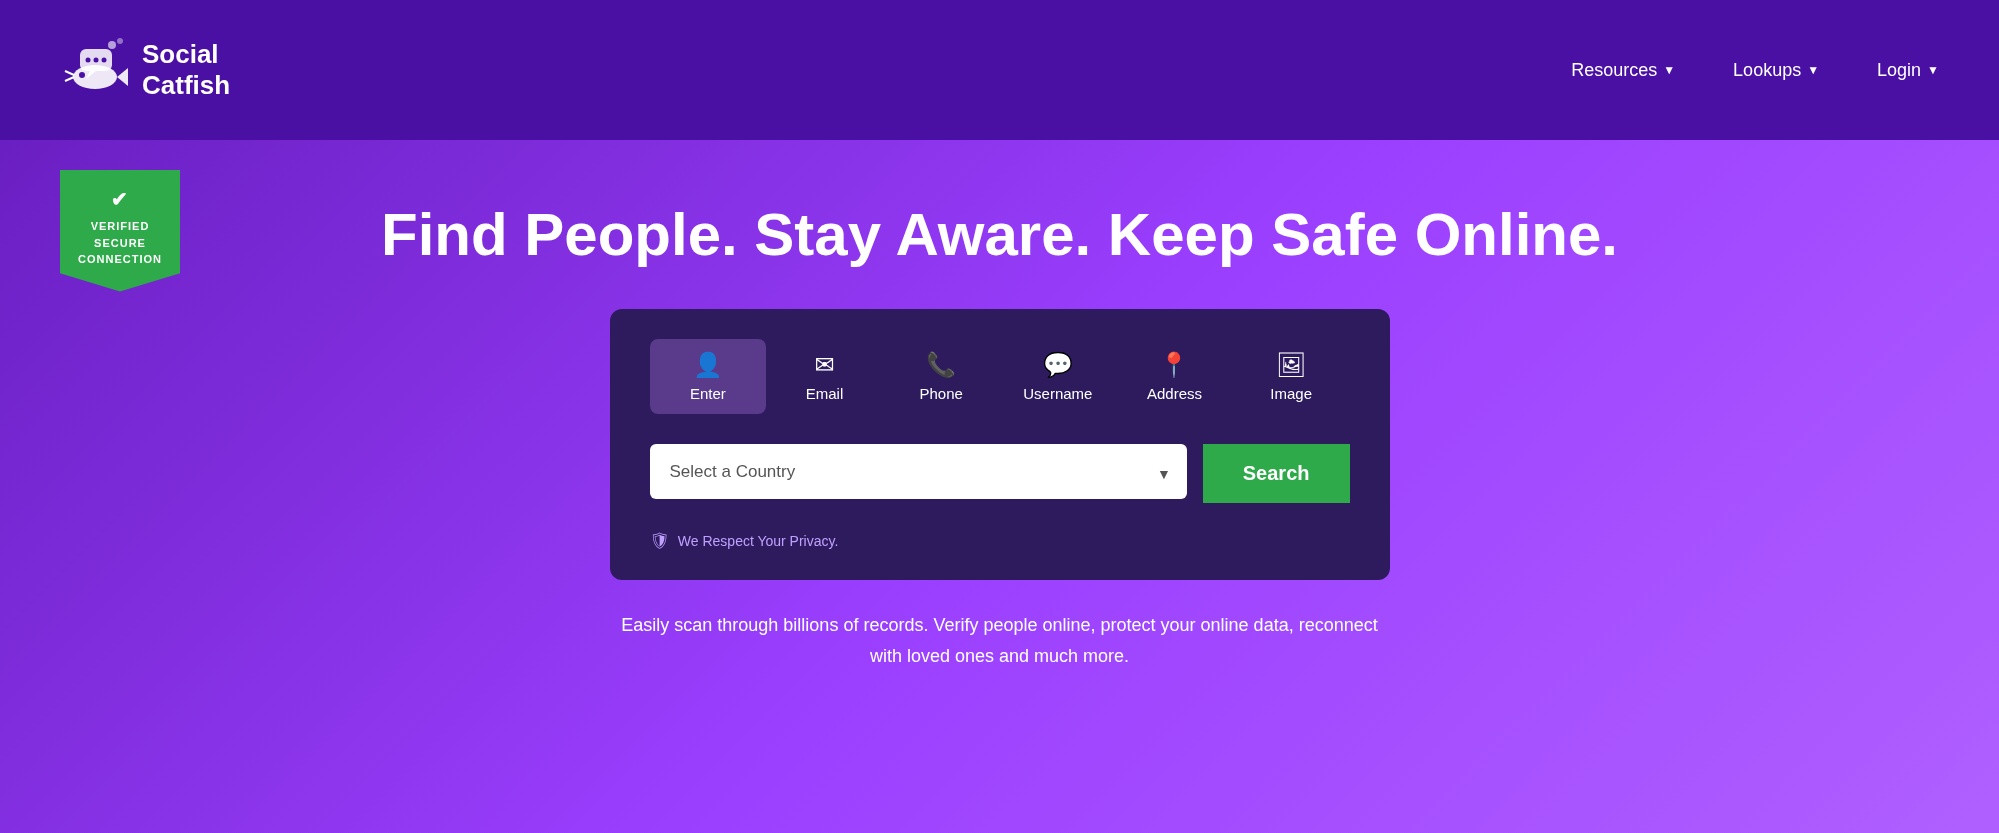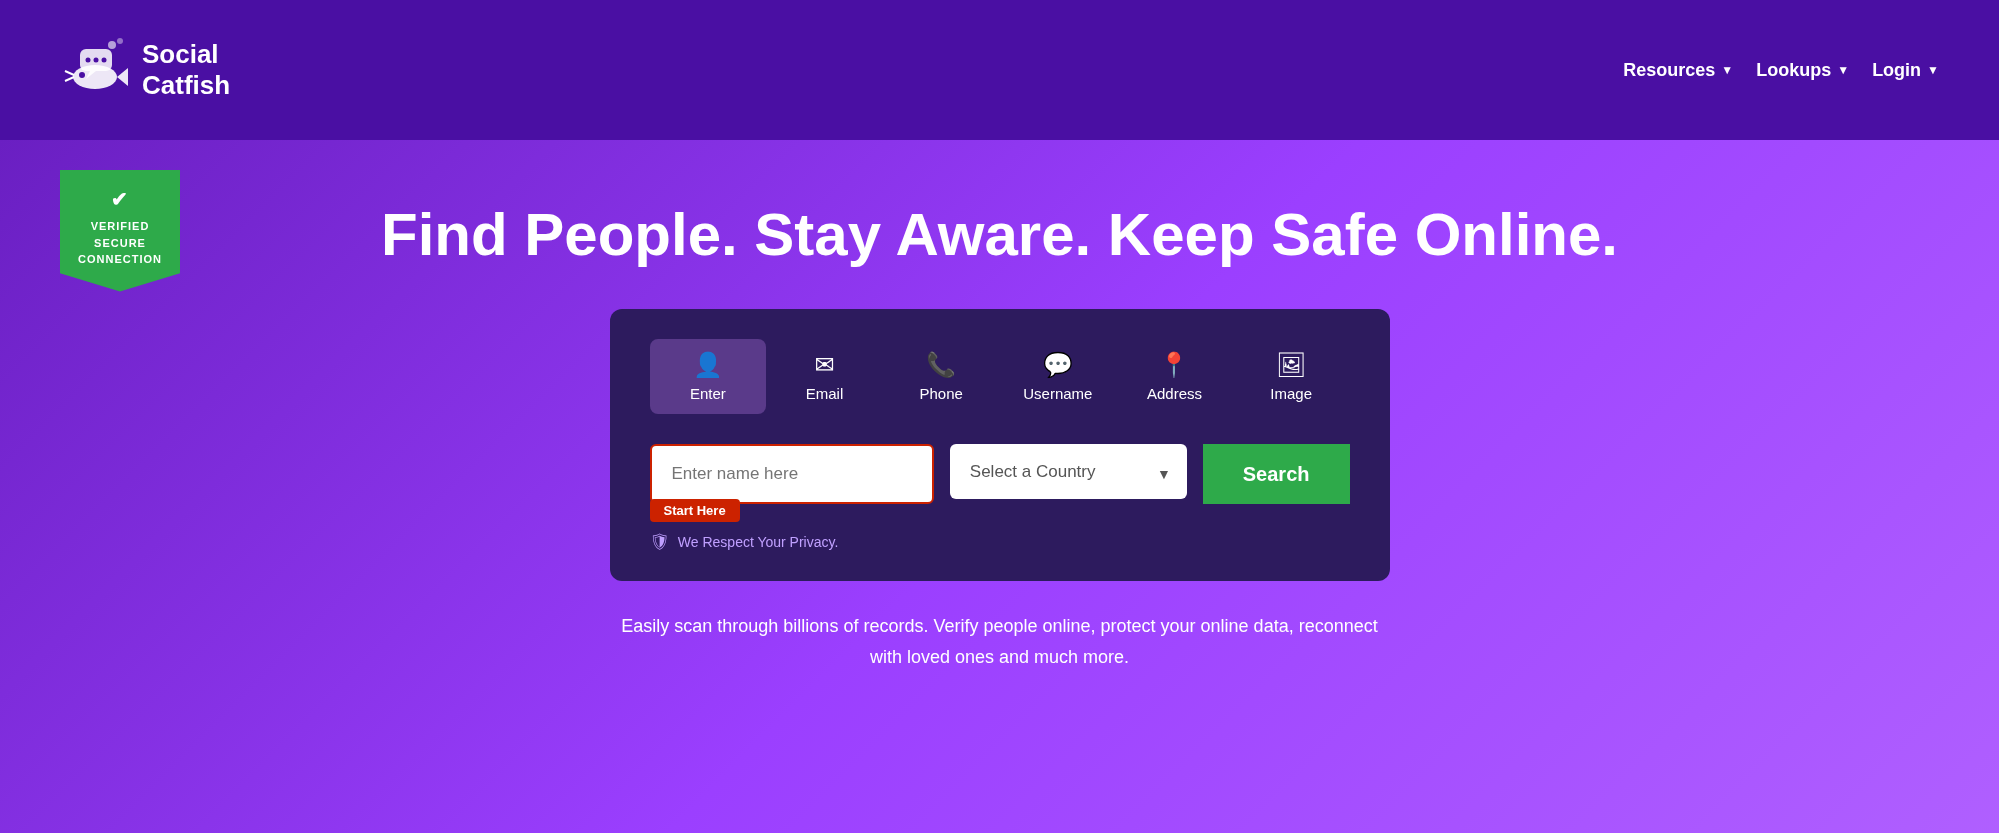--- a/index.html
+++ b/index.html
@@ -24,23 +24,22 @@
       height: 70px;
     }
     .logo-text {
       color: white;
       font-size: 26px;
       font-weight: bold;
       line-height: 1.2;
     }
     .nav-links {
       display: flex;
-      gap: 23px;
-      align-items: center;
-      font-weight: bold;
+      gap: 58px;
+      align-items: center;
     }
     .nav-item {
       color: white;
       font-size: 18px;
       cursor: pointer;
       display: flex;
       align-items: center;
       gap: 6px;
     }
     .nav-item .chevron {
@@ -295,24 +294,20 @@
         <span class="tab-icon">📍</span>
         <span>Address</span>
       </div>
       <div class="search-tab">
         <span class="tab-icon">🖼</span>
         <span>Image</span>
       </div>
     </div>
 
     <div class="search-inputs">
-      <div class="name-input-wrap">
-        <input type="text" class="name-input" placeholder="Enter name here" style="">
-        <span class="start-here-badge">Start Here</span>
-      </div>
       <div class="country-select-wrap country-select-container">
         <select class="country-select">
           <option value="">Select a Country</option>
           <option value="us">United States</option>
           <option value="gb">United Kingdom</option>
           <option value="ca">Canada</option>
           <option value="au">Australia</option>
         </select>
       </div>
       <button class="search-btn">Search</button>

